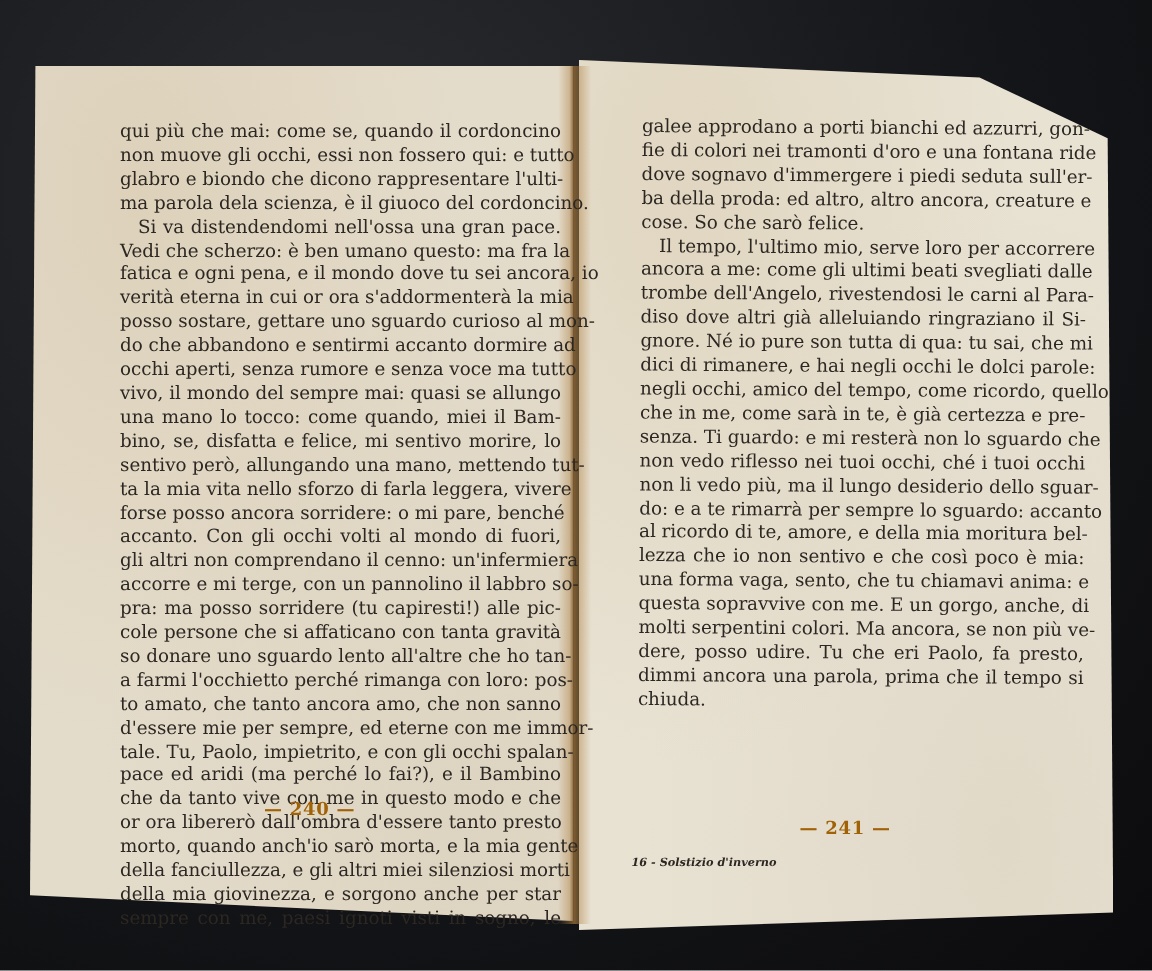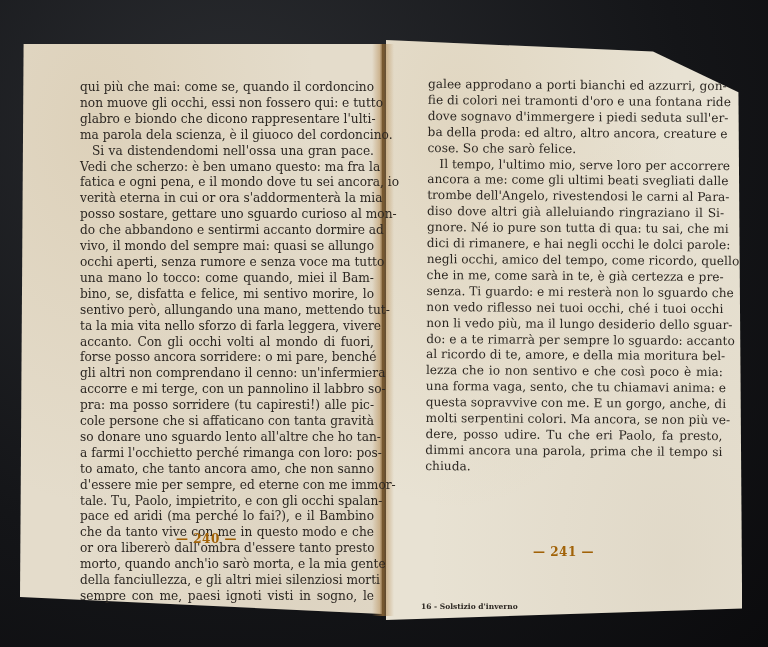--- a/index.html
+++ b/index.html
@@ -42,22 +42,22 @@
   .text-block .line { display: block; text-align: justify; text-align-last: justify; white-space: nowrap; }
   .text-block .line.last { text-align-last: left; }
   .left-text { left: 80px; top: 80px; width: 294px; }
   .right-text { left: 428px; top: 77px; width: 297px; transform: rotate(0.4deg); transform-origin: left top; }
   .page-number {
     position: absolute; font-size: 12px; color: #a16207; font-weight: bold; letter-spacing: 0.5px;
   }
   .pn-left { left: 176px; top: 532px; }
   .pn-right { left: 533px; top: 545px; }
   .signature {
-    position: absolute; left: 421px; top: 602px; font-size: 7.5px; color: #2c2722;
-    font-weight: bold; 
+    position: absolute; left: 421px; top: 570px; font-size: 7.5px; color: #2c2722;
+    font-weight: bold; font-style: italic;
   }
 </style>
 </head>
 <body>
 
 <div class="book">
   <div class="page page-left"></div>
   <div class="page page-right"></div>
   <div class="gutter"></div>
 
@@ -65,42 +65,43 @@
       <span class="line">qui più che mai: come se, quando il cordoncino</span>
       <span class="line">non muove gli occhi, essi non fossero qui: e tutto</span>
       <span class="line">glabro e biondo che dicono rappresentare l'ulti-</span>
       <span class="line last">ma parola dela scienza, è il giuoco del cordoncino.</span>
       <span class="line" style="text-indent: 12px;">Si va distendendomi nell'ossa una gran pace.</span>
       <span class="line">Vedi che scherzo: è ben umano questo: ma fra la</span>
       <span class="line">fatica e ogni pena, e il mondo dove tu sei ancora, io</span>
       <span class="line">verità eterna in cui or ora s'addormenterà la mia</span>
       <span class="line">posso sostare, gettare uno sguardo curioso al mon-</span>
       <span class="line">do che abbandono e sentirmi accanto dormire ad</span>
+      <span class="line">occhi aperti, senza rumore e senza voce ma tutto</span>
       <span class="line">vivo, il mondo del sempre mai: quasi se allungo</span>
-      <span class="line">occhi aperti, senza rumore e senza voce ma tutto</span>
       <span class="line">una mano lo tocco: come quando, miei il Bam-</span>
       <span class="line">bino, se, disfatta e felice, mi sentivo morire, lo</span>
       <span class="line">sentivo però, allungando una mano, mettendo tut-</span>
       <span class="line">ta la mia vita nello sforzo di farla leggera, vivere</span>
+      <span class="line">forse posso ancora sorridere: o mi pare, benché</span>
       <span class="line">accanto. Con gli occhi volti al mondo di fuori,</span>
-      <span class="line">forse posso ancora sorridere: o mi pare, benché</span>
       <span class="line">gli altri non comprendano il cenno: un'infermiera</span>
       <span class="line">accorre e mi terge, con un pannolino il labbro so-</span>
       <span class="line">pra: ma posso sorridere (tu capiresti!) alle pic-</span>
       <span class="line">cole persone che si affaticano con tanta gravità</span>
       <span class="line">so donare uno sguardo lento all'altre che ho tan-</span>
       <span class="line">a farmi l'occhietto perché rimanga con loro: pos-</span>
       <span class="line">to amato, che tanto ancora amo, che non sanno</span>
       <span class="line">d'essere mie per sempre, ed eterne con me immor-</span>
       <span class="line">tale. Tu, Paolo, impietrito, e con gli occhi spalan-</span>
       <span class="line">pace ed aridi (ma perché lo fai?), e il Bambino</span>
       <span class="line">che da tanto vive con me in questo modo e che</span>
       <span class="line">or ora libererò dall'ombra d'essere tanto presto</span>
       <span class="line">morto, quando anch'io sarò morta, e la mia gente</span>
       <span class="line">della fanciullezza, e gli altri miei silenziosi morti</span>
+      <span class="line">della mia giovinezza, e sorgono anche per star</span>
       <span class="line">sempre con me, paesi ignoti visti in sogno, le</span>
     </div>
   <div class="page-number pn-left">— 240 —</div>
 
   <div class="text-block right-text" id="right-text">
       <span class="line">galee approdano a porti bianchi ed azzurri, gon-</span>
       <span class="line">fie di colori nei tramonti d'oro e una fontana ride</span>
       <span class="line">dove sognavo d'immergere i piedi seduta sull'er-</span>
       <span class="line">ba della proda: ed altro, altro ancora, creature e</span>
       <span class="line last">cose. So che sarò felice.</span>

